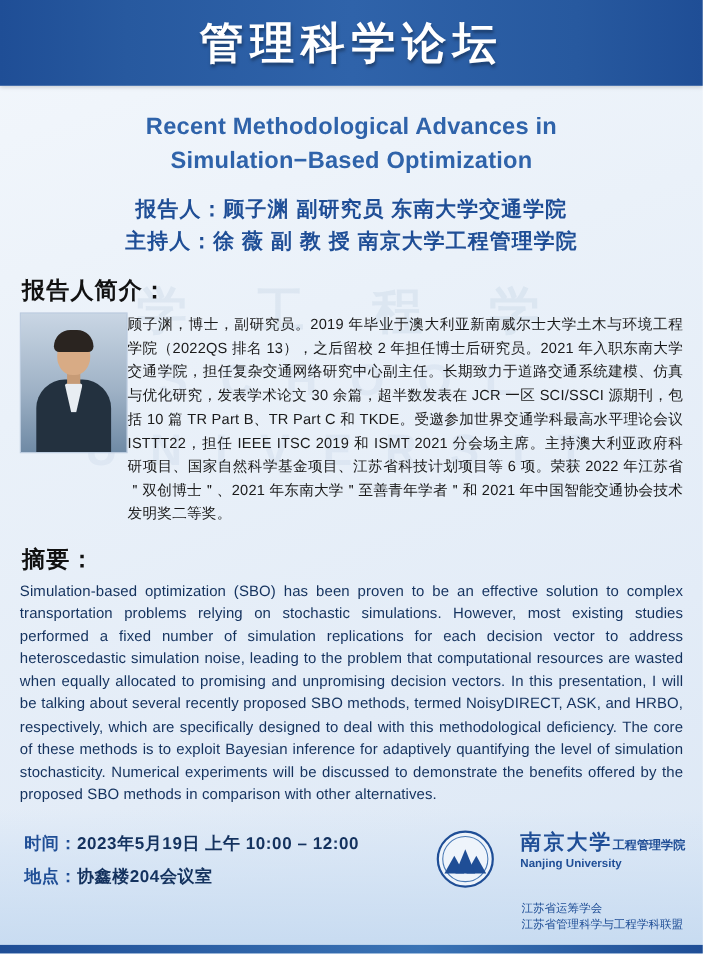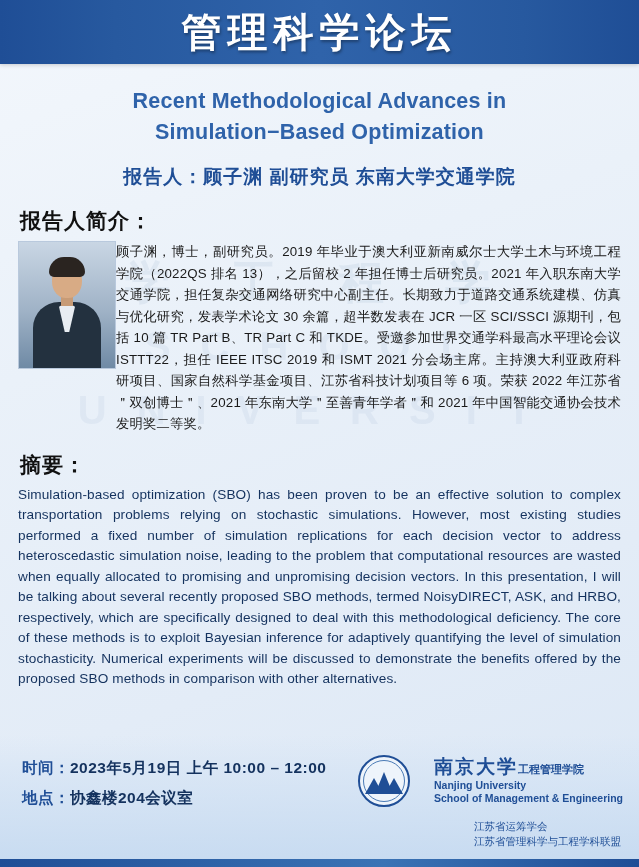--- a/index.html
+++ b/index.html
@@ -37,21 +37,21 @@
     user-select: none;
   }
   .watermark .wm2 {
     font-size: 40px;
     letter-spacing: 30px;
     color: rgba(130,160,195,0.10);
   }
   
   .banner {
     position: relative;
-    height: 64px;
+    height: 78px;
     background: linear-gradient(90deg, #1f4e96 0%, #27599f 18%, #2f63aa 50%, #27599f 82%, #1f4e96 100%);
     display: flex;
     align-items: center;
     justify-content: center;
     box-shadow: 0 1px 4px rgba(0,0,0,0.18);
   }
   .banner-title {
     color: #ffffff;
     font-size: 40px;
     font-weight: bold;
@@ -294,20 +294,21 @@
 
   <div class="content">
 
     <div class="talk-title">
       <div>Recent Methodological Advances in</div>
       <div>Simulation−Based Optimization</div>
     </div>
 
     <div class="speaker-lines">
       <div class="speaker-line">报告人：顾子渊  副研究员  东南大学交通学院</div>
+      <div class="speaker-line">主持人：徐  薇   副 教 授  南京大学工程管理学院</div>
     </div>
 
     <div class="section-heading">报告人简介：</div>
 
     <div class="bio-block">
       <div class="photo">
         <div class="bg-wall"></div>
         <div class="body"></div>
         <div class="shirt"></div>
         <div class="neck"></div>
@@ -337,21 +338,20 @@
         <div class="ring"></div>
         <div class="m1"></div>
         <div class="m2"></div>
         <div class="m3"></div>
       </div>
       <div class="logo-text">
         <div class="logo-cn">
           <span>南京大学</span><span class="dept">工程管理学院</span>
         </div>
         <div class="logo-en1">Nanjing University</div>
-        <div class="logo-en2">School of Management &amp; Engineering</div>
       </div>
     </div>
 
     <div class="sponsors">
       <div>江苏省运筹学会</div>
       <div>江苏省管理科学与工程学科联盟</div>
     </div>
 
     <div class="bottom-bar"></div>
   </div>

